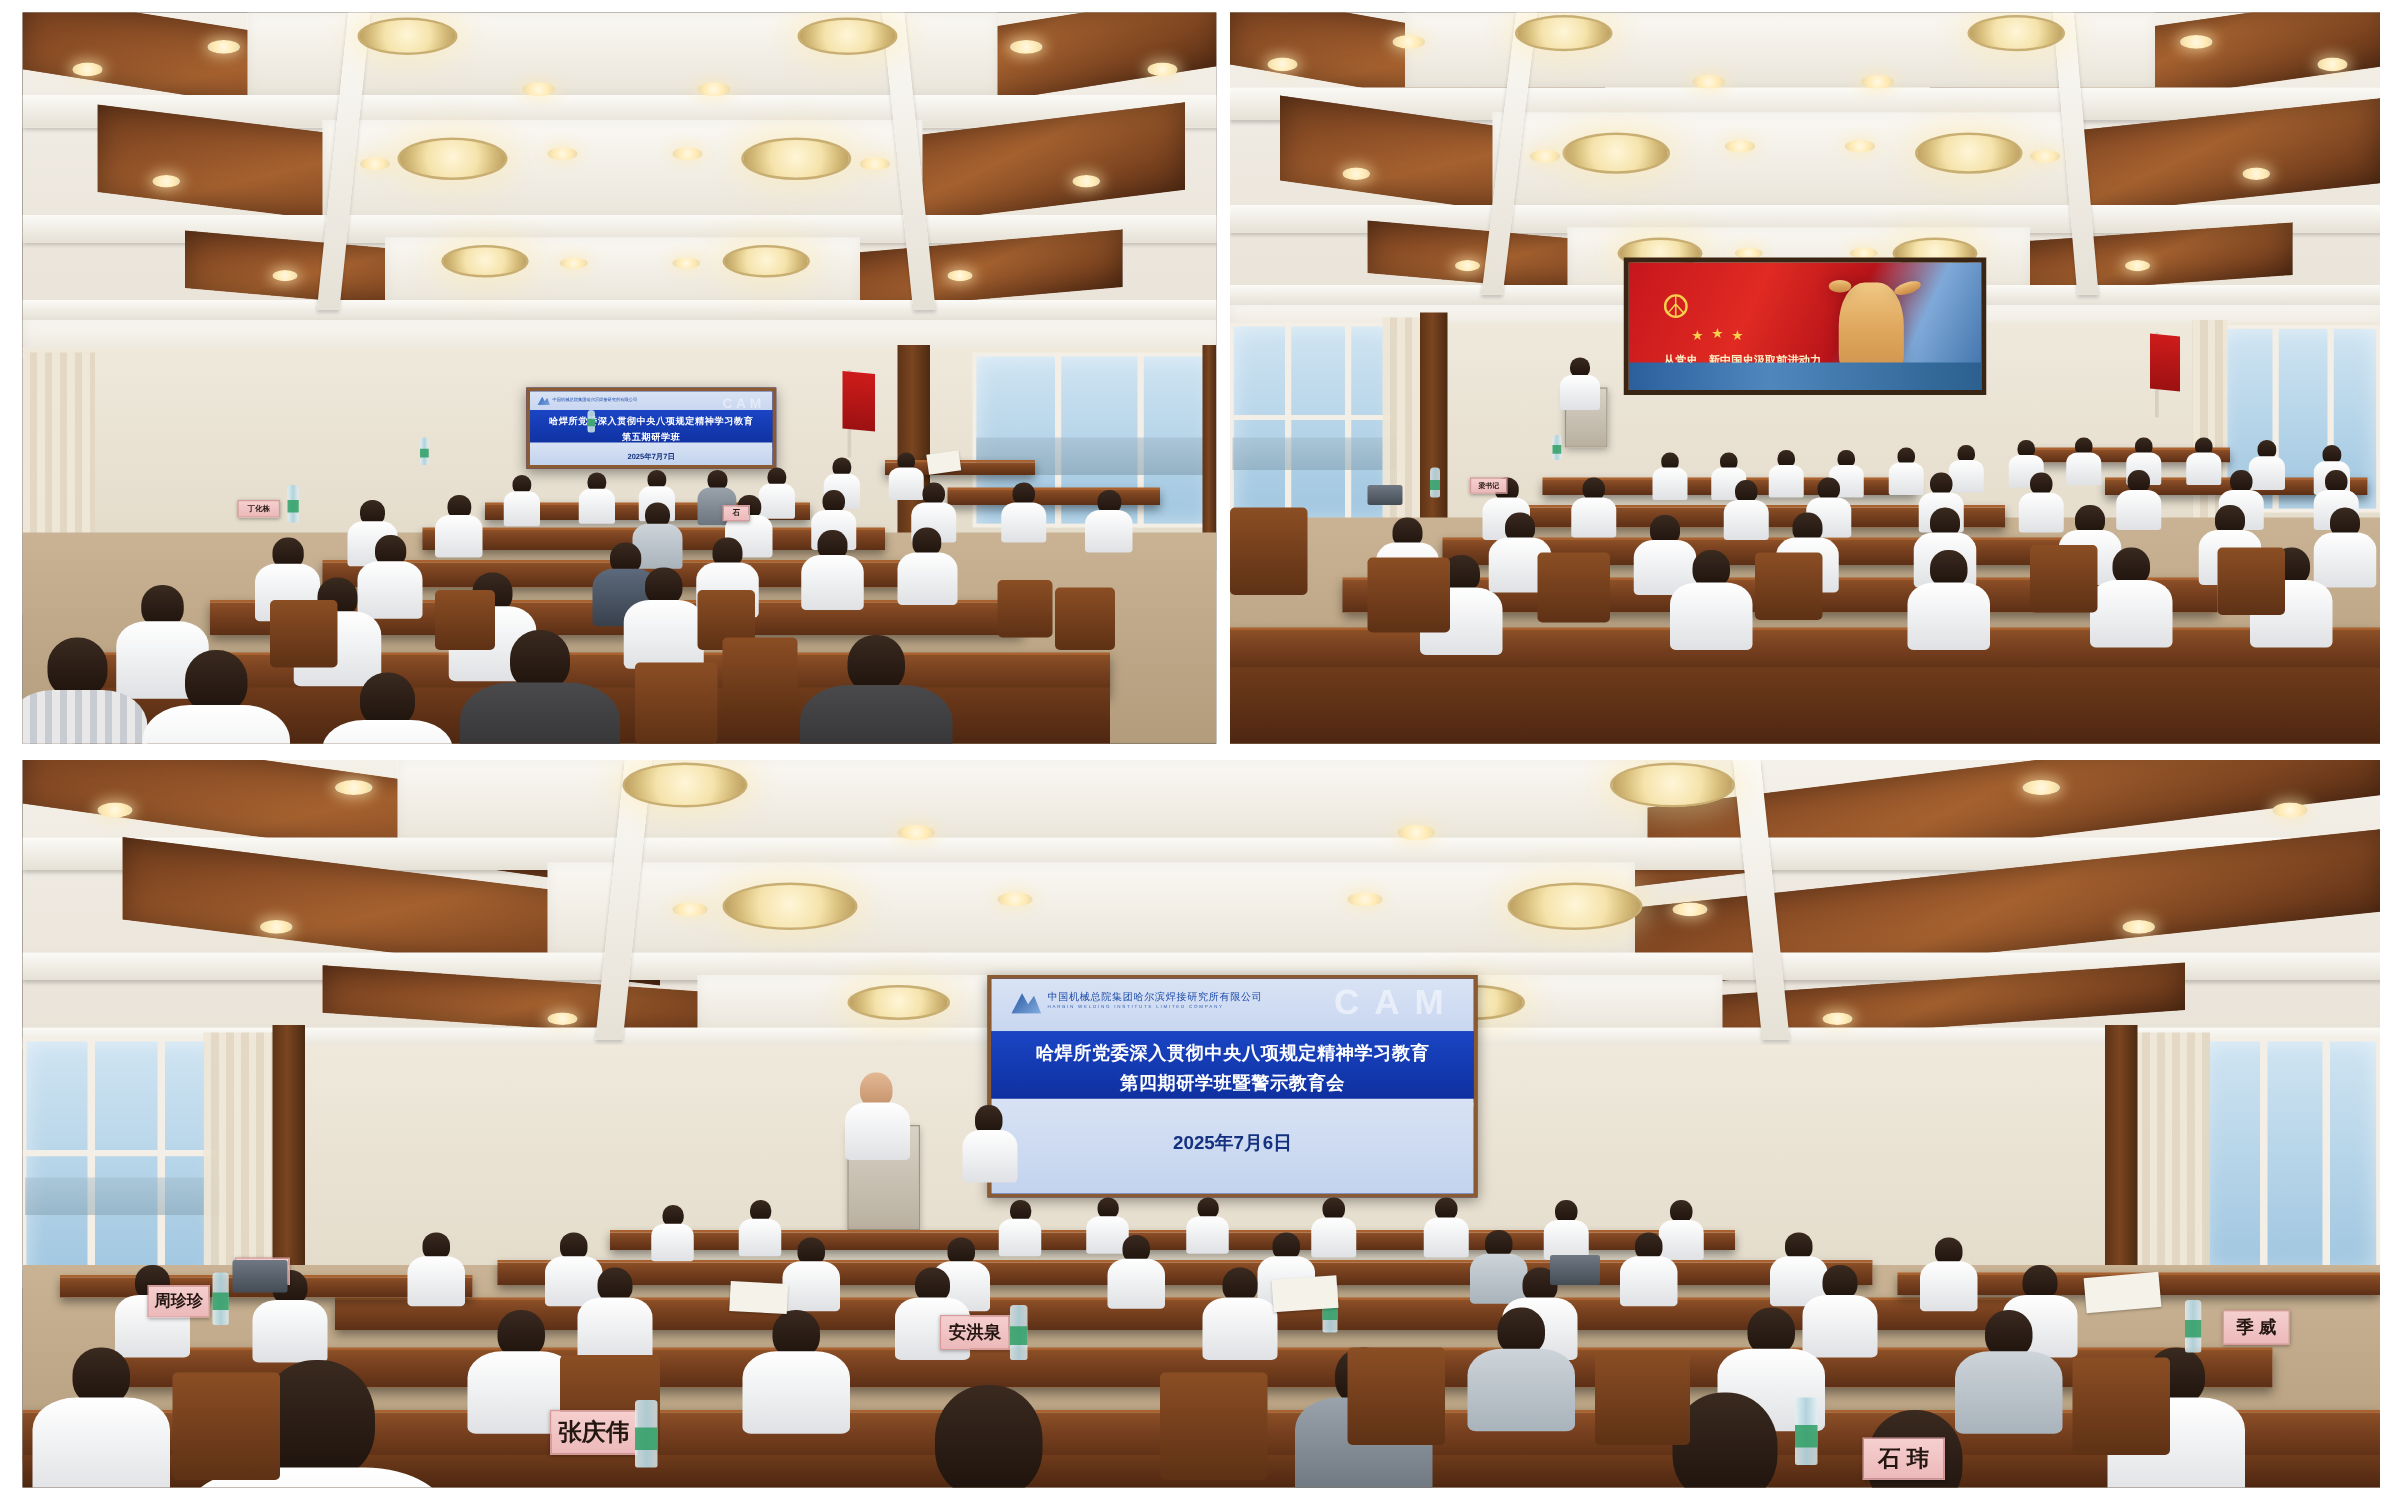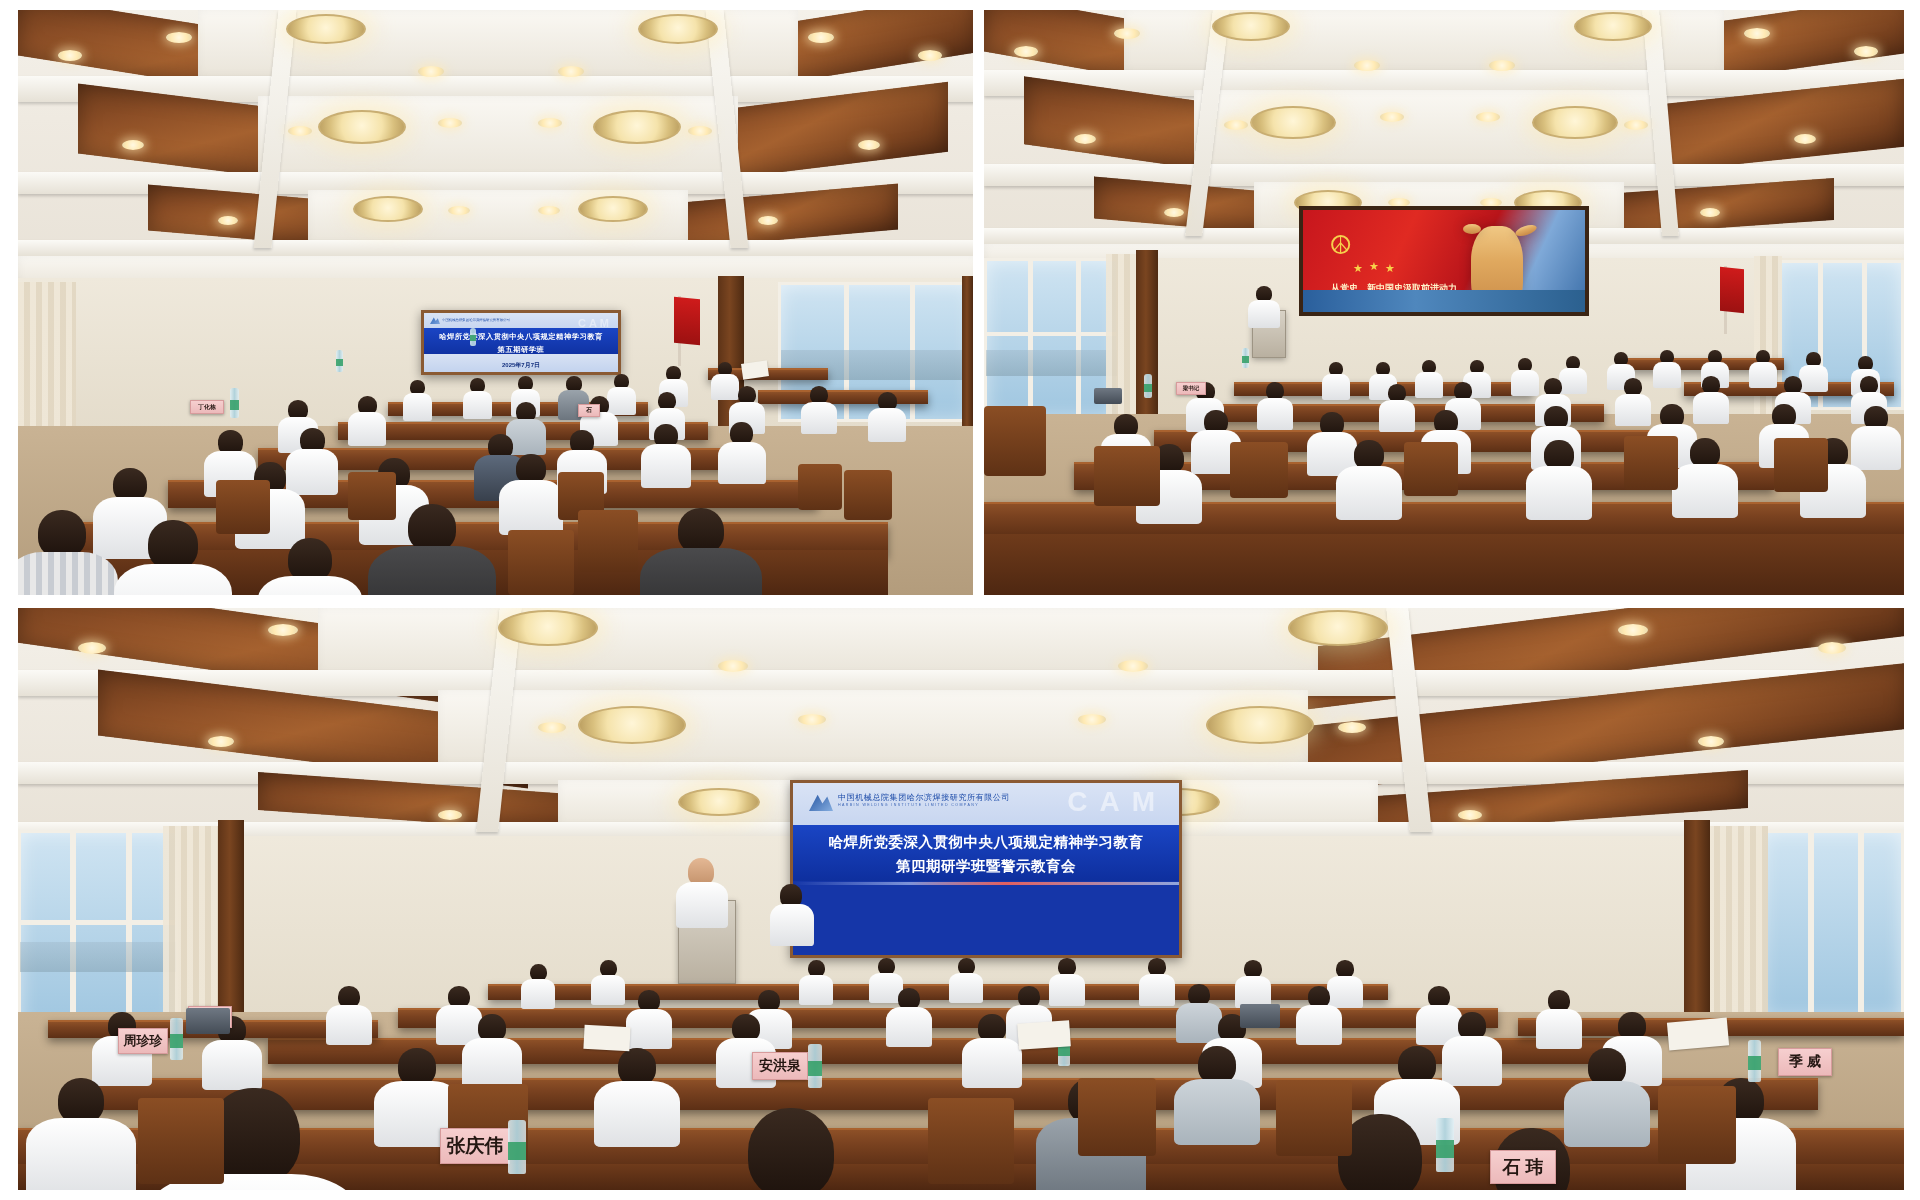--- a/index.html
+++ b/index.html
@@ -672,20 +672,23 @@
         <span style="display:flex;flex-direction:column;">
           <span class="s-logo-txt" style="font-size:8px; letter-spacing:.6px;">中国机械总院集团哈尔滨焊接研究所有限公司</span>
           <span class="s-logo-txt" style="font-size:3.6px; letter-spacing:1.4px; opacity:.85;">HARBIN WELDING INSTITUTE LIMITED COMPANY</span>
         </span>
       </div>
       <div class="screen-band" style="top:42px; height:56px;">
         <div class="s-title" style="font-size:14.5px; margin-top:8px;">哈焊所党委深入贯彻中央八项规定精神学习教育</div>
         <div class="s-title" style="font-size:14.5px; margin-top:5px;">第四期研学班暨警示教育会</div>
       </div>
       <div class="s-rule" style="top:99px; height:3px;"></div>
+      <div class="screen-bot" style="height:76px;">
+        <div class="s-date" style="font-size:15px; margin-top:26px;">2025年7月6日</div>
+      </div>
     </div>
 
     <div class="podium" style="left:660px; top:292px; width:58px; height:84px;"></div>
     <div class="person" style="left:670px; top:250px;">
       <div class="head skin" style="width:26px;height:28px;"></div>
       <div class="body shirt-w" style="left:-12px;top:24px;width:52px;height:46px;"></div>
     </div>
     <div class="person" style="left:762px; top:276px;">
       <div class="head" style="width:22px;height:24px;"></div>
       <div class="body shirt-w" style="left:-10px;top:20px;width:44px;height:42px;"></div>

